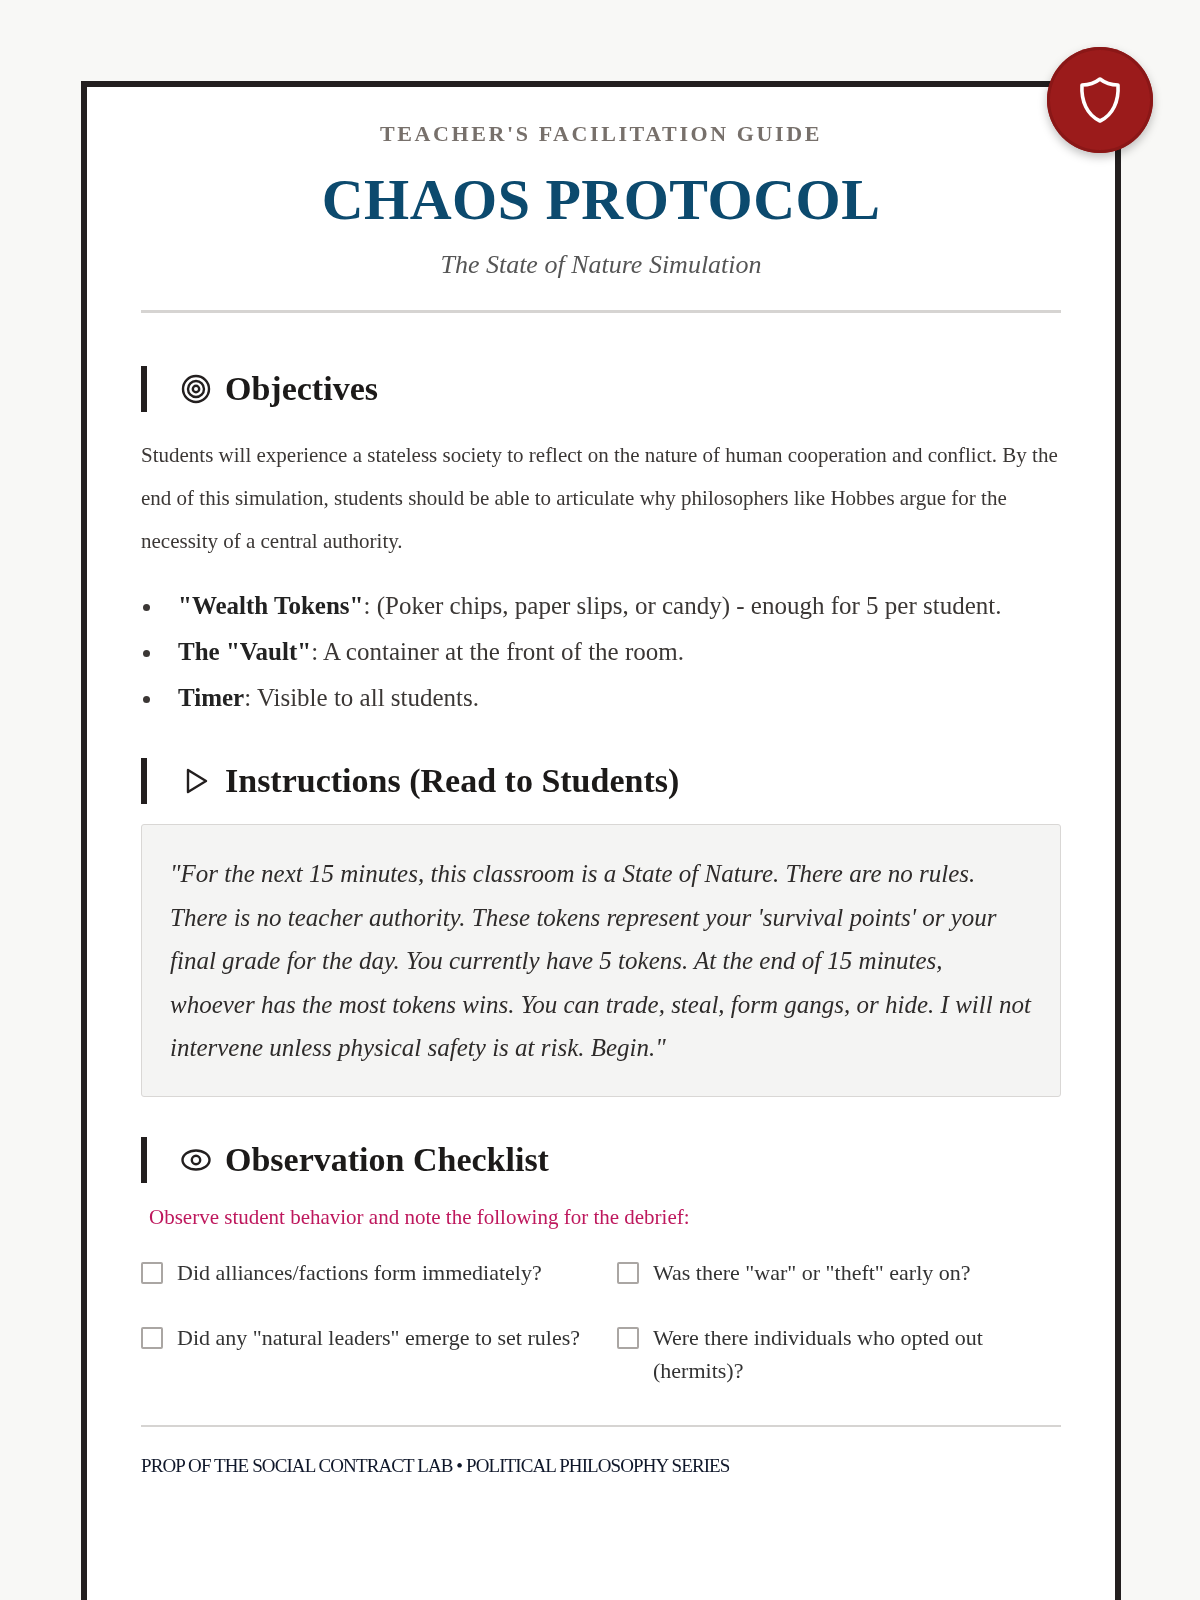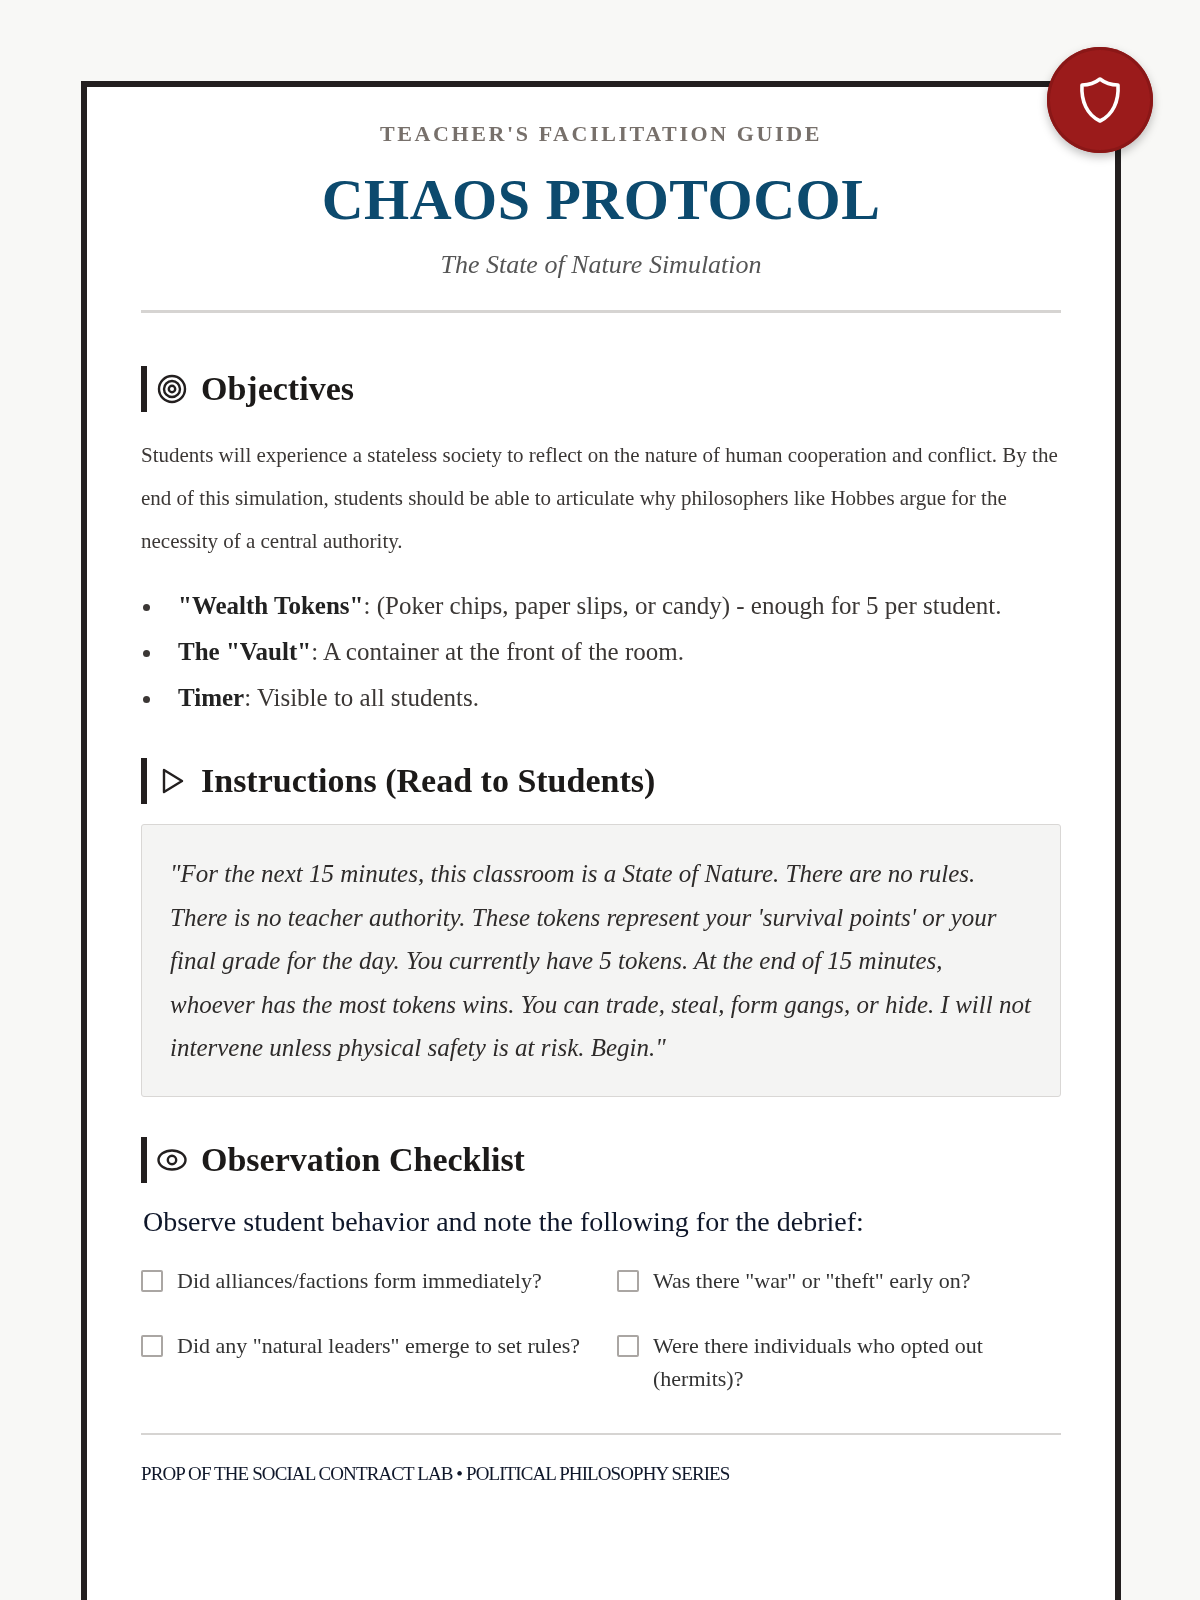--- a/index.html
+++ b/index.html
@@ -42,21 +42,21 @@
     font-size: 26px; font-style: italic; color: #555;
     margin: 23px 0 0 0; line-height: 1;
   }
   .rule {
     height: 0; border-top: 3px solid #d6d4d2;
     margin: 32px 0 0 0;
   }
   .section-head {
     display: flex; align-items: center;
     border-left: 6px solid #231f1f;
-    height: 46px; padding-left: 8px;
+    height: 46px; padding-left: 32px;
     box-sizing: border-box;
   }
   .section-head .icon { width: 34px; height: 34px; display: flex; align-items: center; justify-content: center; margin-right: 12px; }
   .section-head h2 {
     margin: 0; font-size: 34px; font-weight: bold; color: #1c1a19; line-height: 1;
   }
   .para {
     font-size: 21px; line-height: 43px; color: #3b3735;
     margin: 22px 0 0 0;
   }
@@ -74,21 +74,21 @@
   ul.materials li b { color: #222; }
   .quote {
     margin-top: 20px;
     background: #f4f4f3;
     border: 1.5px solid #d9d7d5;
     border-radius: 3px;
     padding: 27px 28px 26px 28px;
     font-size: 25px; font-style: italic; line-height: 43.5px; color: #2e2b2a;
   }
   .hint {
-    font-size: 28px; color: #0f172a; margin: 22px 0 0 2px; line-height: 1.2;
+    font-size: 21px; color: #be185d; margin: 22px 0 0 8px; line-height: 1.2;
   }
   .checklist {
     display: grid; grid-template-columns: 1fr 1fr; column-gap: 28px; row-gap: 22px;
     margin-top: 26px;
     gap: 32px;
   }
   .check-item { display: flex; align-items: flex-start; }
   .check-box {
     flex: 0 0 auto;
     width: 22px; height: 22px; border: 2px solid #aaa6a3; border-radius: 2px;

